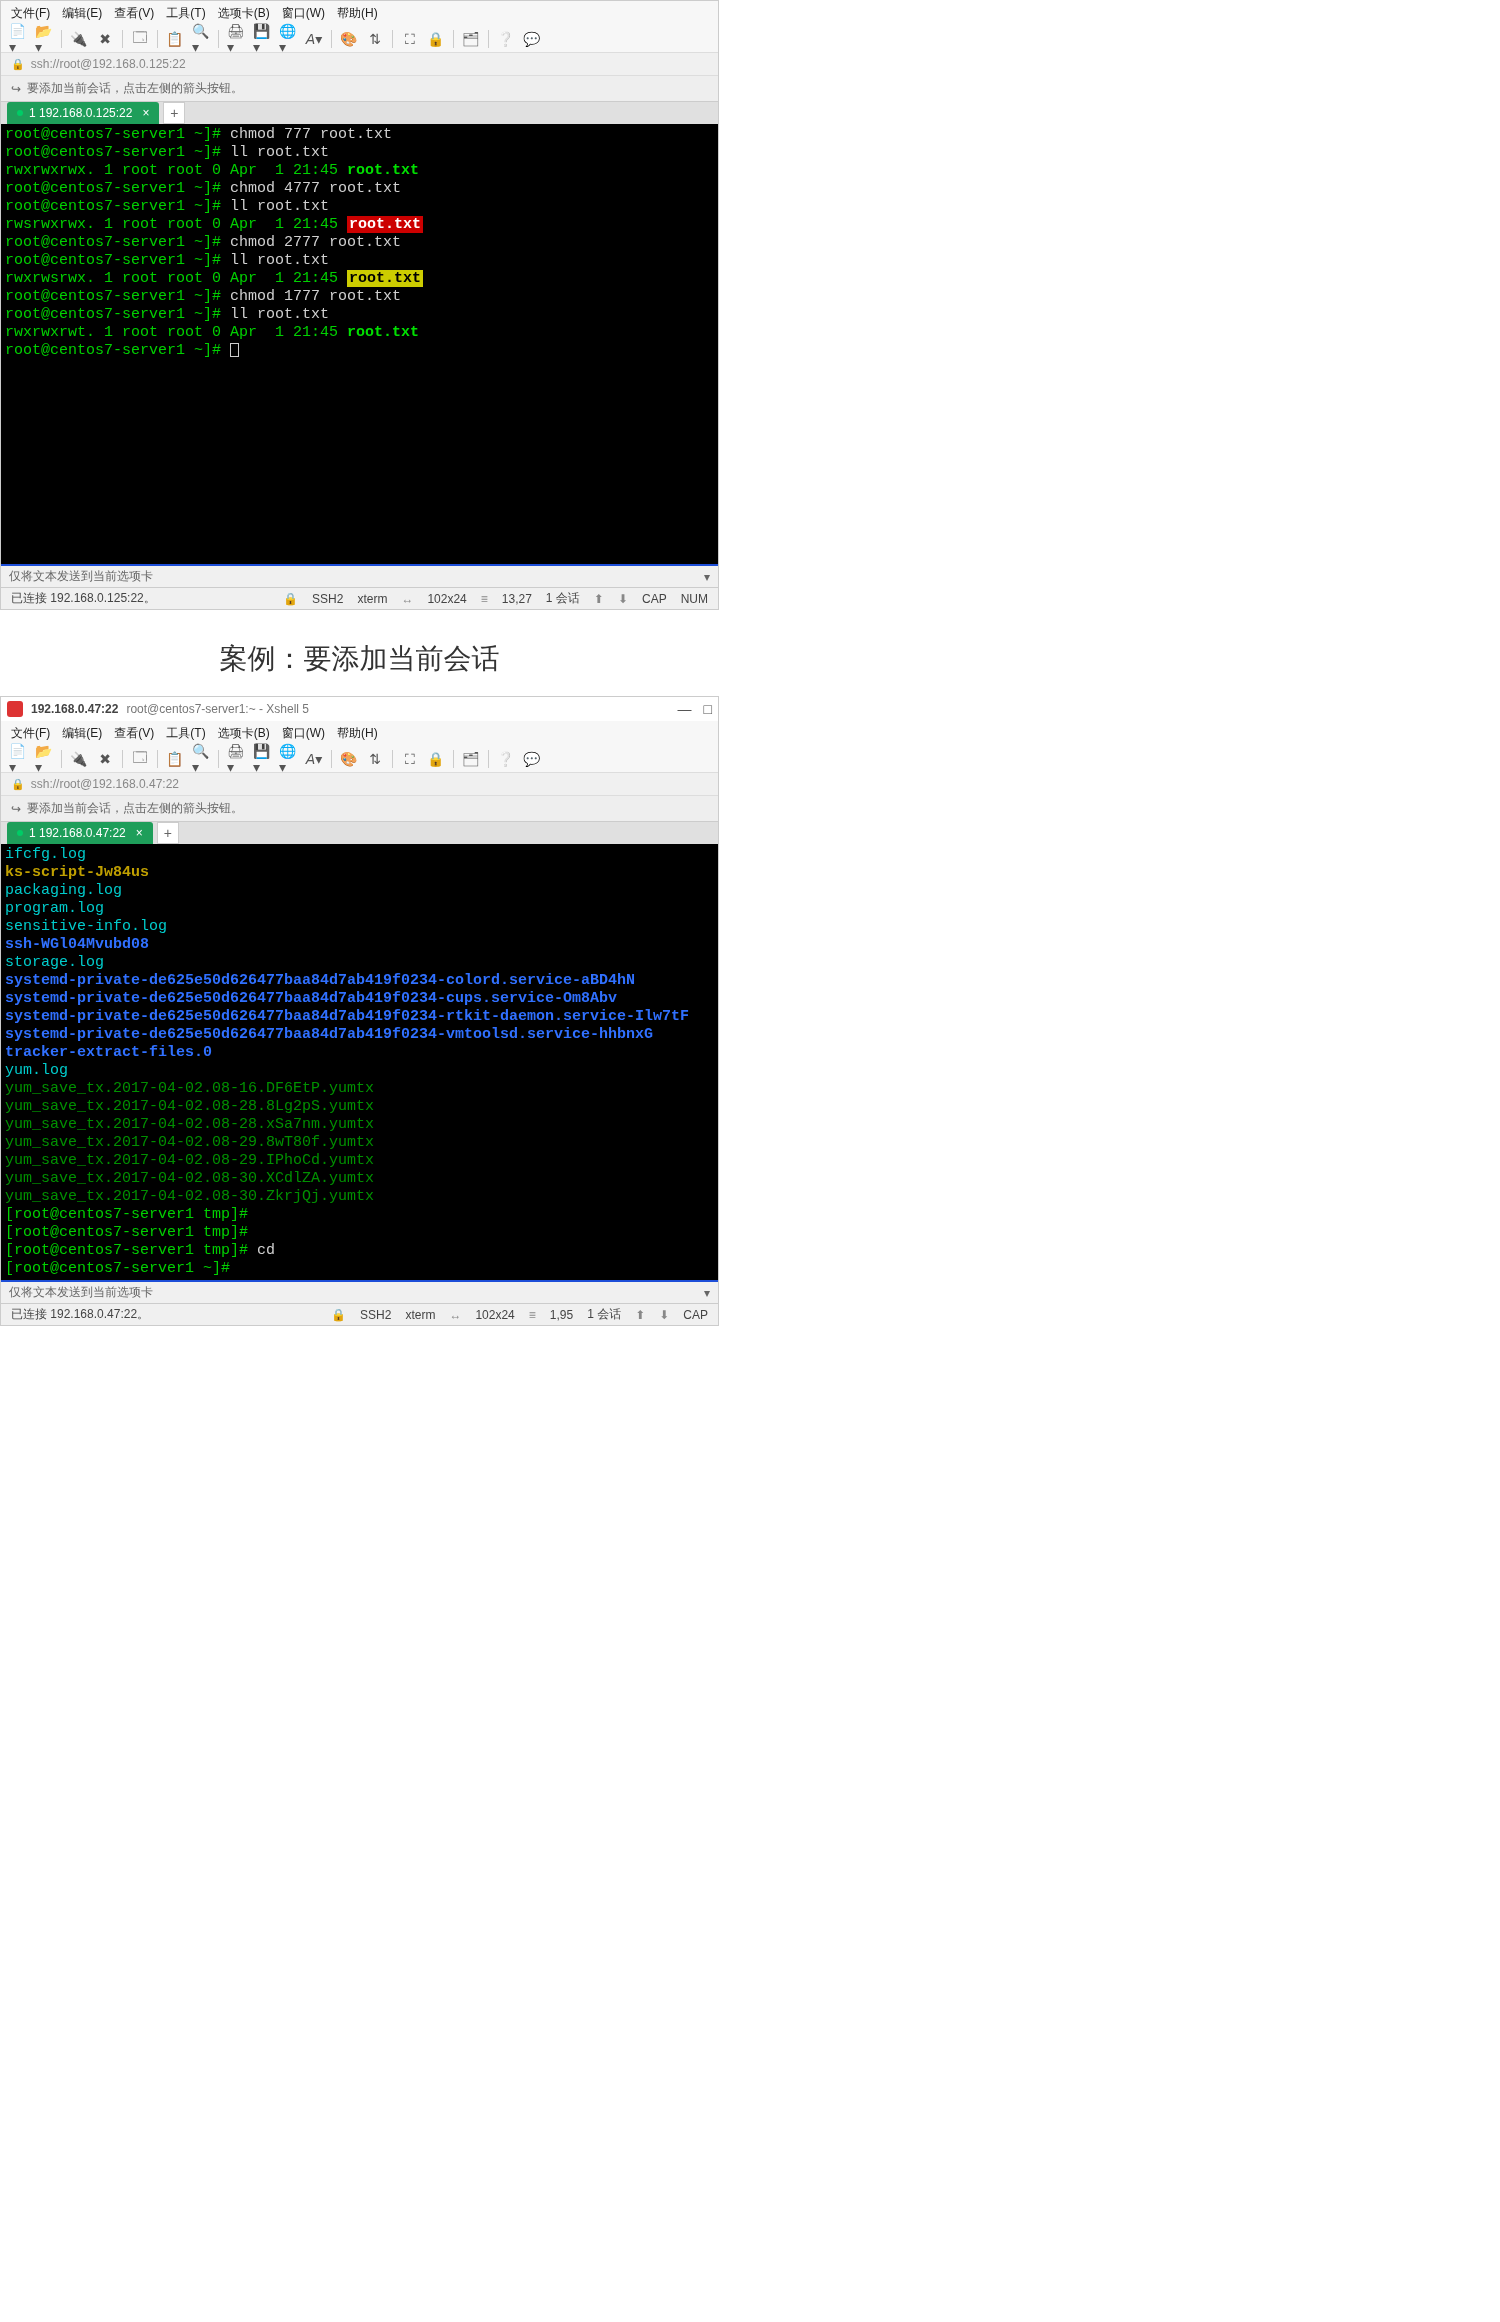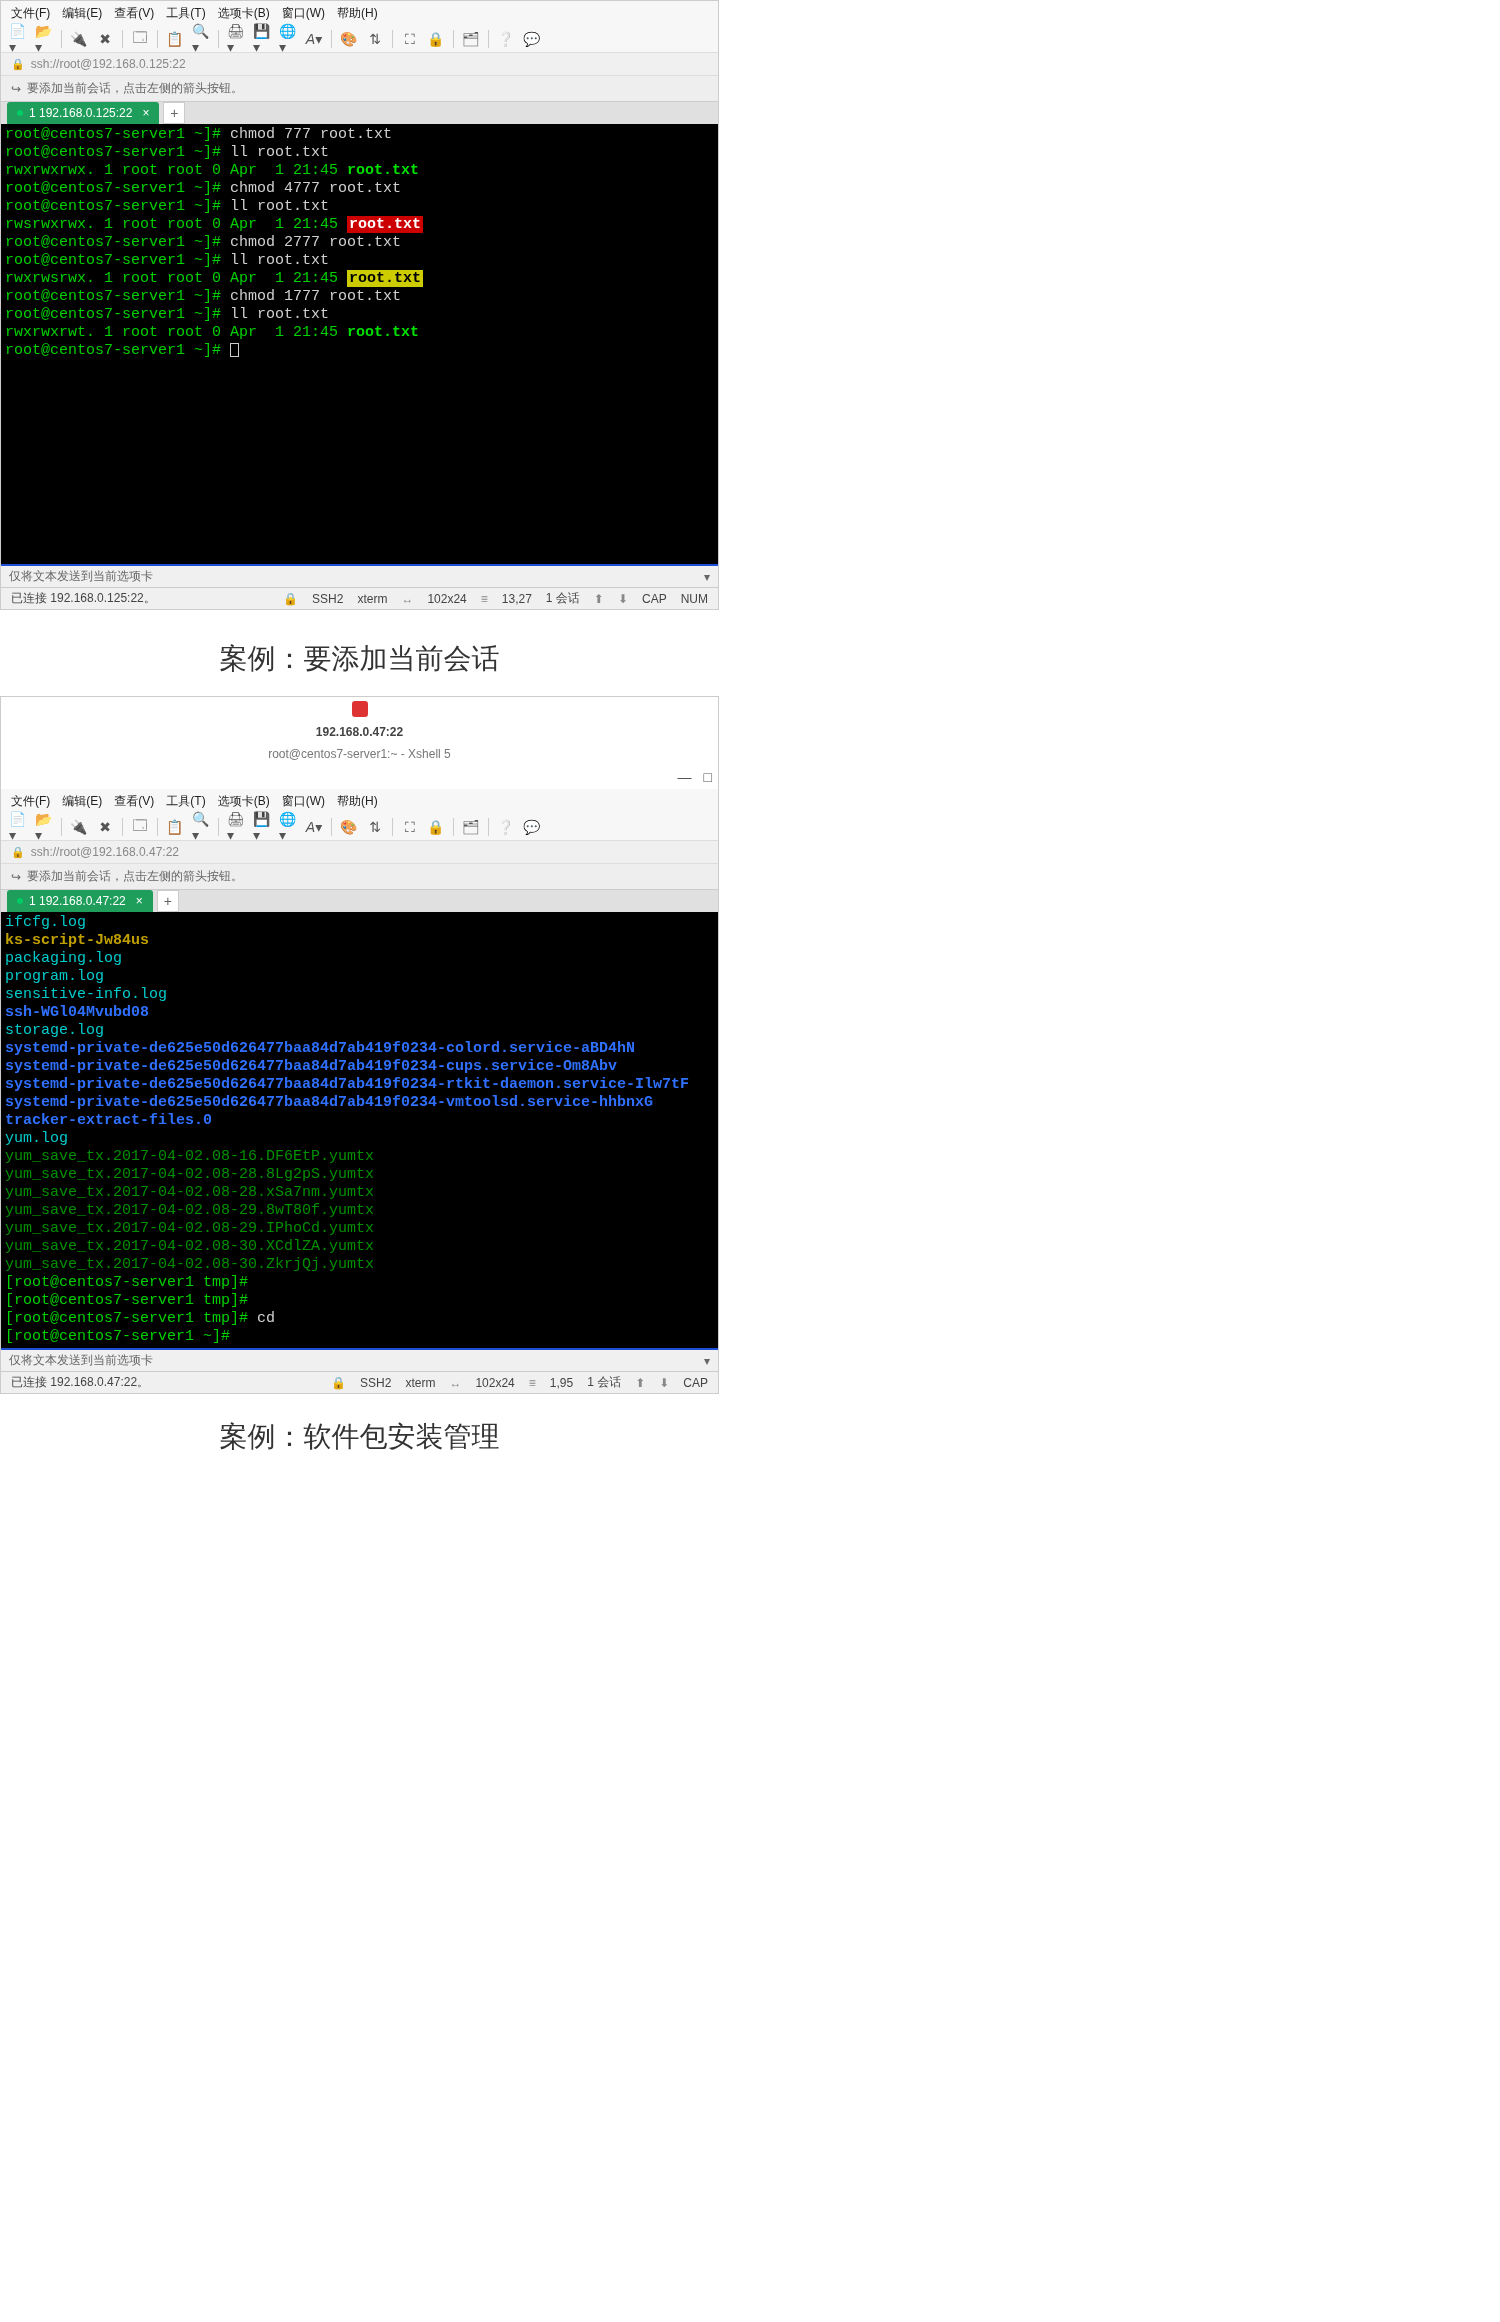--- a/index.html
+++ b/index.html
@@ -1,20 +1,20 @@
 <!DOCTYPE html>
 <html><head>
 <meta charset="utf-8">
 <style>
   * { margin: 0; padding: 0; box-sizing: border-box; }
   body { font-family: "Microsoft YaHei", Arial, sans-serif; background: #fff; width: 1500px; }
 
   .setimg { width: 719px; margin: 0; }
   .xshell-window { background: #f0f0f0; border: 1px solid #ccc; font-size: 12px; }
-  .titlebar { display: flex; align-items: center; padding: 4px 6px; background: #fff; gap: 8px; color: #444; flex-direction: column; }
+  .titlebar { display: flex; align-items: center; padding: 4px 6px; background: #fff; gap: 8px; color: #444; }
   .titlebar .xicon { width: 16px; height: 16px; background: #d33; border-radius: 3px; display: inline-block; }
   .titlebar .tbuttons { margin-left: auto; display: flex; gap: 12px; color: #555; font-size: 14px; }
   .titlebar .tbuttons span { cursor: pointer; }
 
   .menubar { display: flex; gap: 12px; padding: 4px 10px; background: #f7f7f7; color: #222; font-size: 12px; }
   .menubar span { cursor: pointer; }
 
   .toolbar { display: flex; align-items: center; gap: 8px; padding: 4px 8px; background: #f7f7f7; border-bottom: 1px solid #ddd; color: #555; font-size: 14px; }
   .toolbar .sep { width: 1px; height: 18px; background: #ccc; }
   .toolbar .ticon { width: 18px; height: 18px; display: inline-flex; align-items: center; justify-content: center; cursor: pointer; }
@@ -217,15 +217,14 @@
         <span class="pill">≡</span>
         <span>1,95</span>
         <span>1 会话</span>
         <span class="pill">⬆</span>
         <span class="pill">⬇</span>
         <span>CAP</span>
       </div>
     </div>
   </div>
 
-  <div class="caption2">案例：软件包安装管理</div>
 
 </div>
 
 </body></html>

